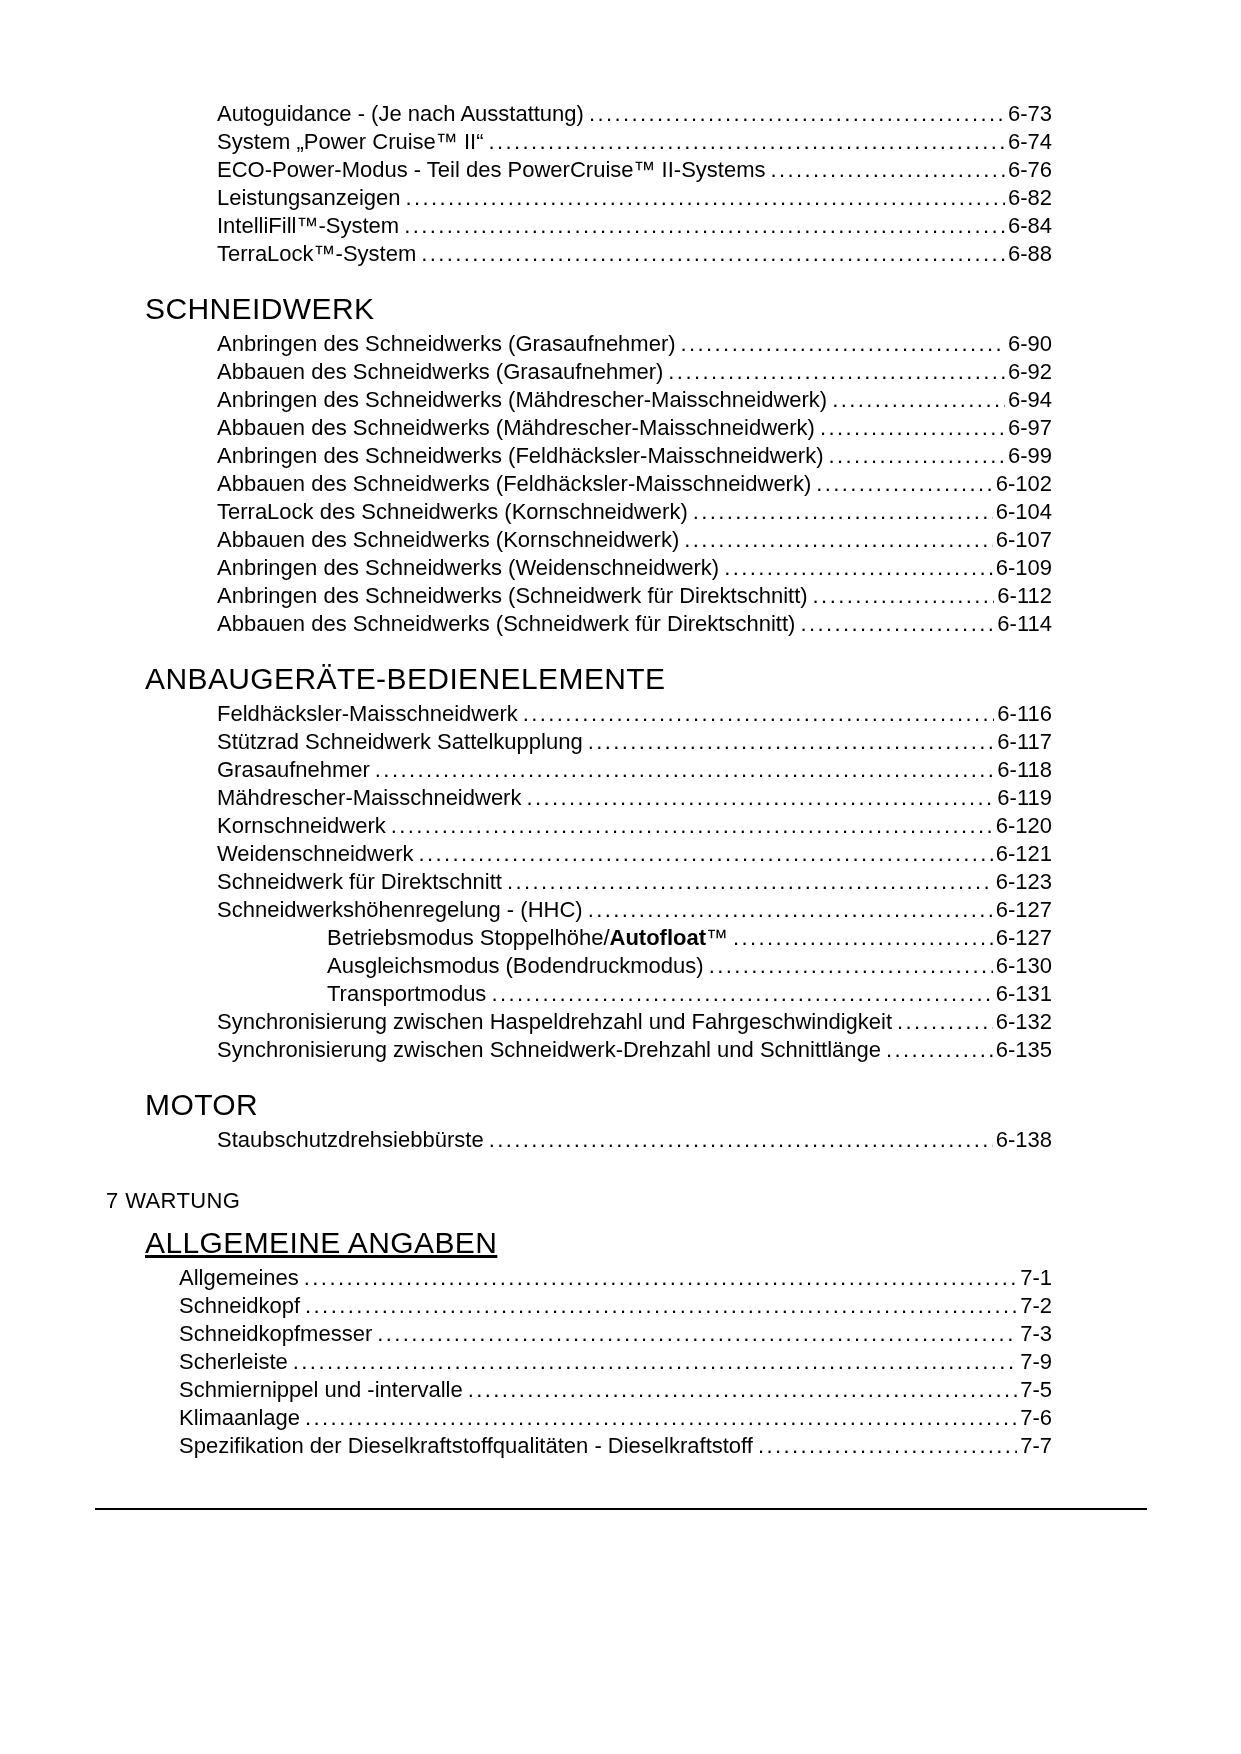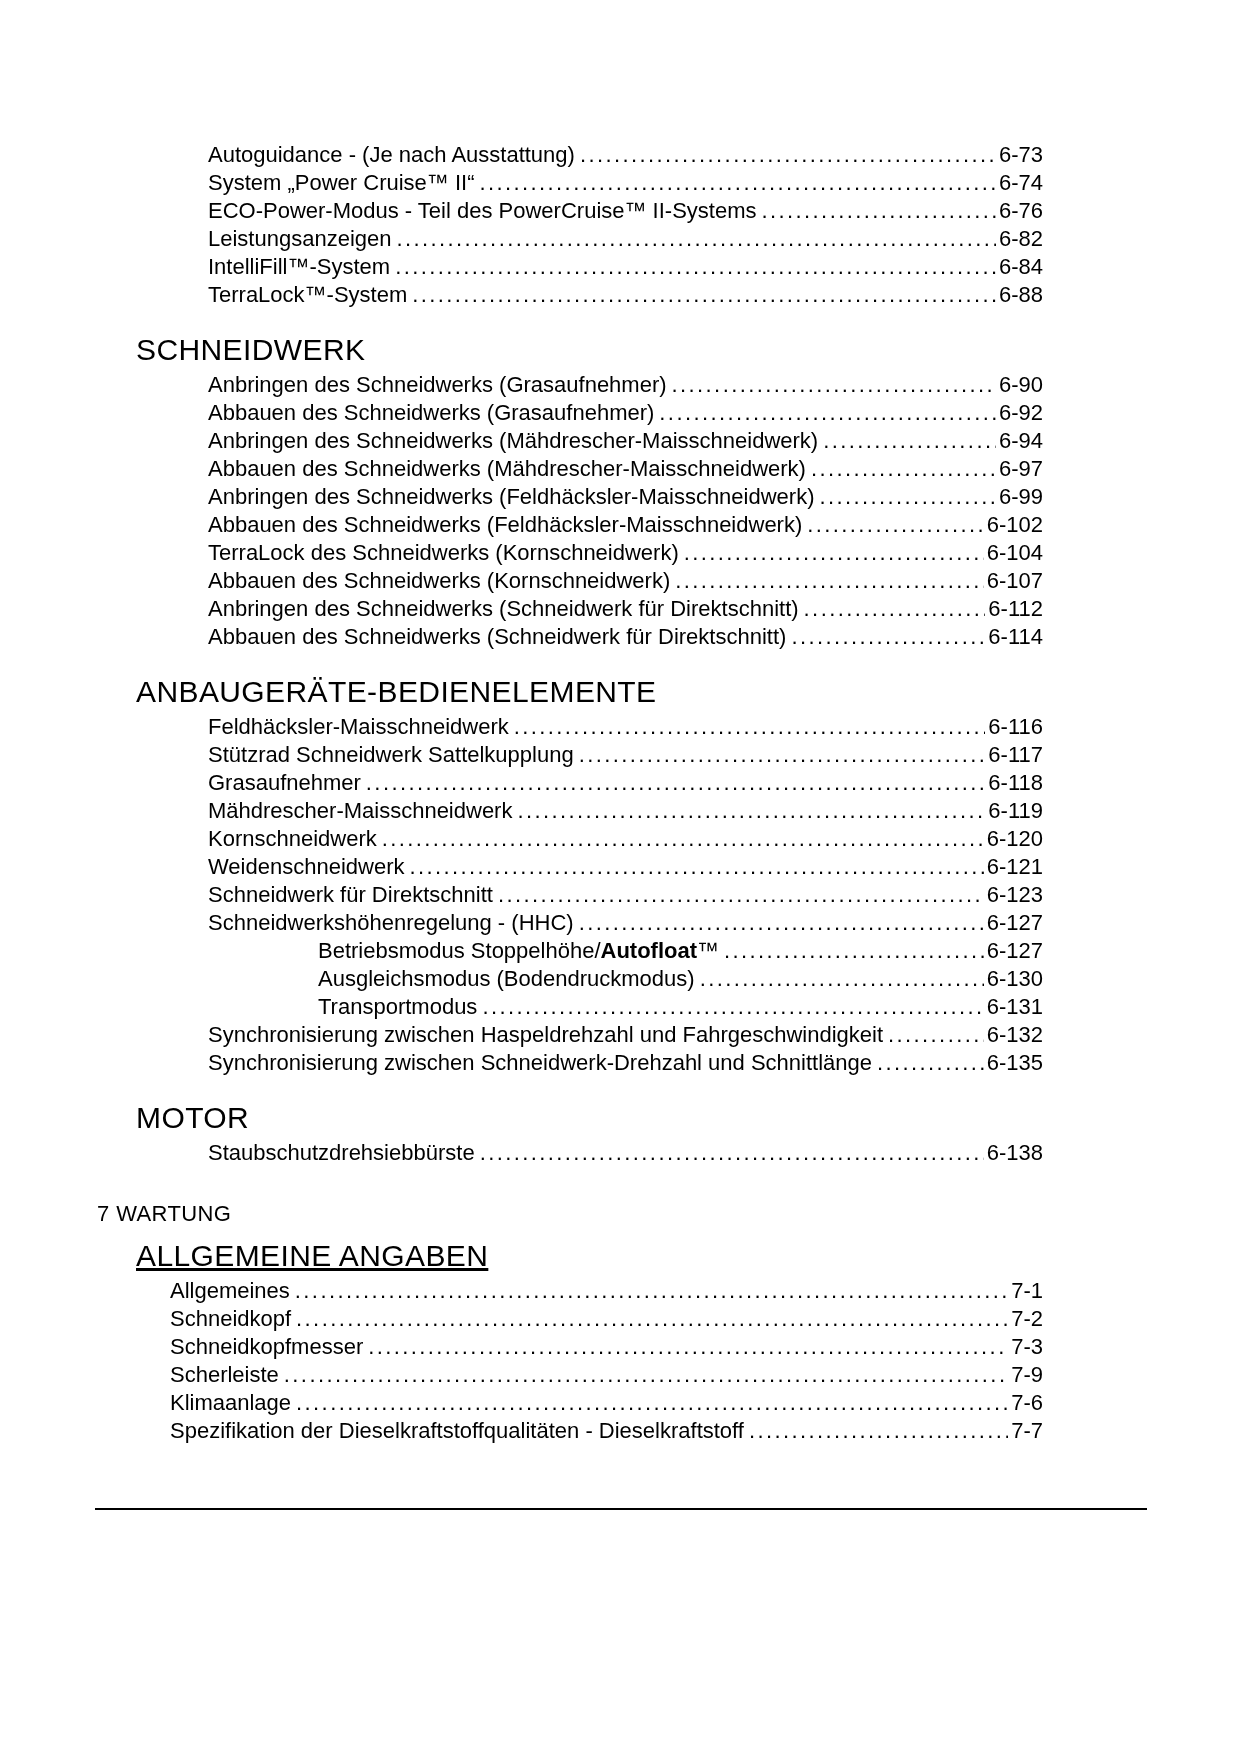--- a/index.html
+++ b/index.html
@@ -4,24 +4,23 @@
 <style>
   * { box-sizing: border-box; }
   html, body { margin: 0; padding: 0; }
   body {
     width: 1241px; height: 1754px;
     background: #ffffff; color: #000000;
     font-family: "Liberation Sans", "DejaVu Sans", sans-serif;
     position: relative; overflow: hidden;
   }
   .toc {
-    position: absolute; top: 0; left: 0;
+    position: absolute; top: 0; left: 9px;
     width: 1043px;
     padding-top: 100px;
-    margin-top: 41px;
   }
   .toc-row {
     display: flex; align-items: baseline;
     font-size: 22px; line-height: 28px;
   }
   .indent-1 { padding-left: 170px; }
   .indent-2 { padding-left: 208px; }
   .indent-3 { padding-left: 318px; }
   .toc-label { white-space: nowrap; }
   .toc-dots {
@@ -120,20 +119,25 @@
       <span class="toc-label">TerraLock des Schneidwerks (Kornschneidwerk)</span>
       <span class="toc-dots"></span>
       <span class="toc-page">6-104</span>
     </div>
     <div class="toc-row indent-2">
       <span class="toc-label">Abbauen des Schneidwerks (Kornschneidwerk)</span>
       <span class="toc-dots"></span>
       <span class="toc-page">6-107</span>
     </div>
     <div class="toc-row indent-2">
+      <span class="toc-label">Anbringen des Schneidwerks (Weidenschneidwerk)</span>
+      <span class="toc-dots"></span>
+      <span class="toc-page">6-109</span>
+    </div>
+    <div class="toc-row indent-2">
       <span class="toc-label">Anbringen des Schneidwerks (Schneidwerk für Direktschnitt)</span>
       <span class="toc-dots"></span>
       <span class="toc-page">6-112</span>
     </div>
     <div class="toc-row indent-2">
       <span class="toc-label">Abbauen des Schneidwerks (Schneidwerk für Direktschnitt)</span>
       <span class="toc-dots"></span>
       <span class="toc-page">6-114</span>
     </div>
     <div class="section-heading">ANBAUGERÄTE-BEDIENELEMENTE</div>
@@ -222,20 +226,25 @@
     </div>
     <div class="toc-row indent-1">
       <span class="toc-label">Schneidkopfmesser</span>
       <span class="toc-dots"></span>
       <span class="toc-page">7-3</span>
     </div>
     <div class="toc-row indent-1">
       <span class="toc-label">Scherleiste</span>
       <span class="toc-dots"></span>
       <span class="toc-page">7-9</span>
+    </div>
+    <div class="toc-row indent-1">
+      <span class="toc-label">Schmiernippel und -intervalle</span>
+      <span class="toc-dots"></span>
+      <span class="toc-page">7-5</span>
     </div>
     <div class="toc-row indent-1">
       <span class="toc-label">Klimaanlage</span>
       <span class="toc-dots"></span>
       <span class="toc-page">7-6</span>
     </div>
     <div class="toc-row indent-1">
       <span class="toc-label">Spezifikation der Dieselkraftstoffqualitäten - Dieselkraftstoff</span>
       <span class="toc-dots"></span>
       <span class="toc-page">7-7</span>

